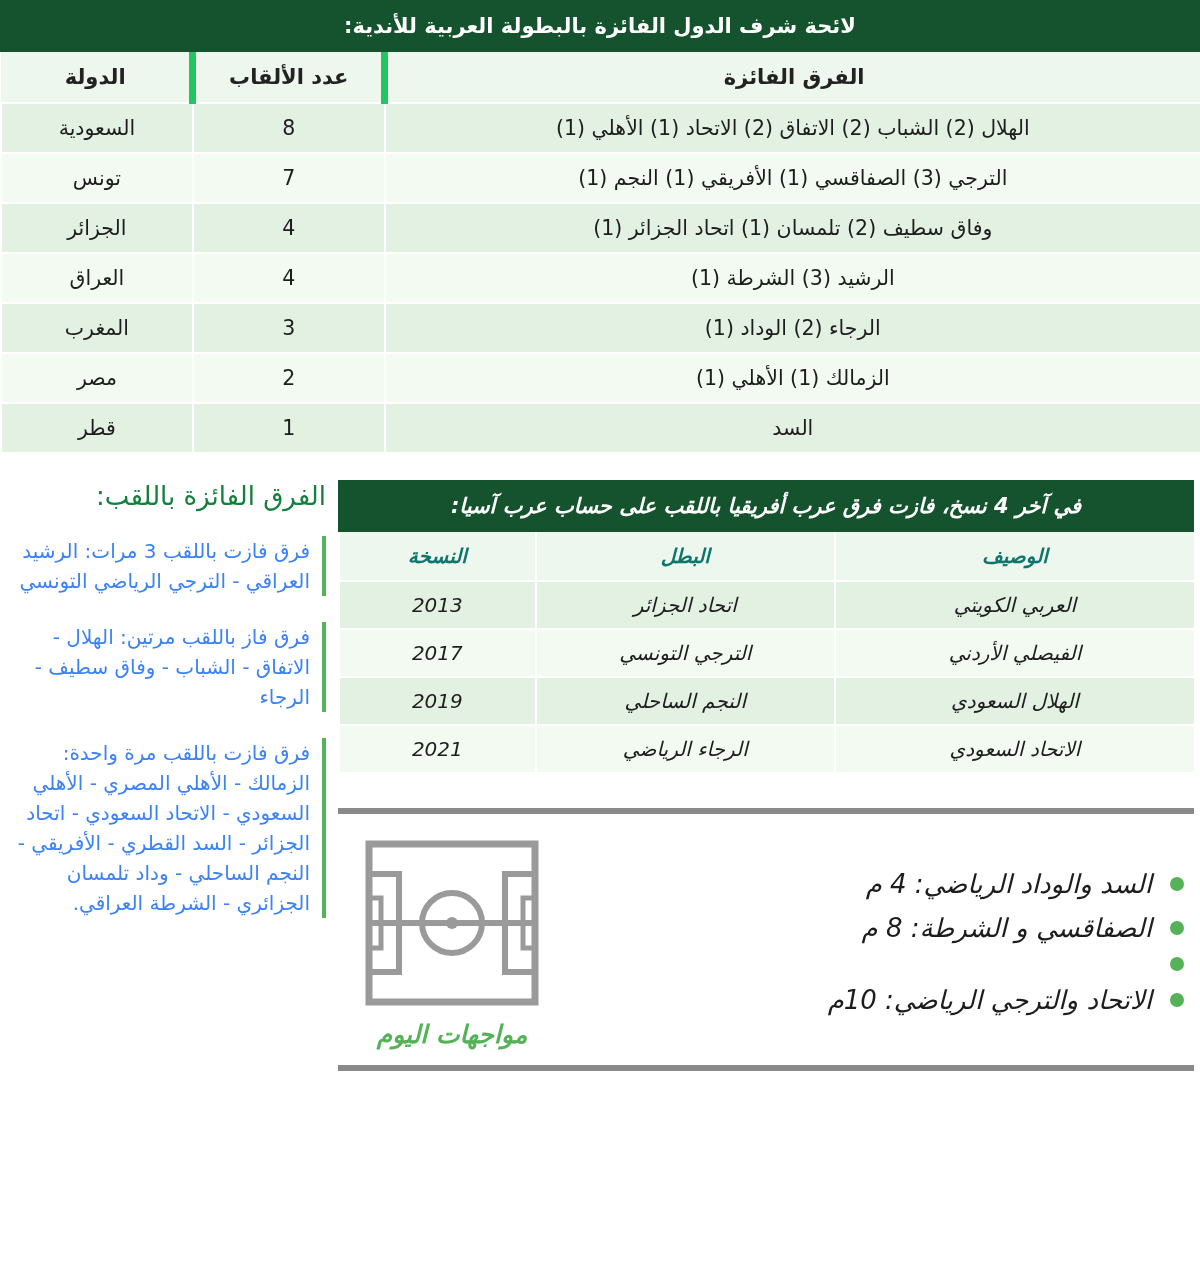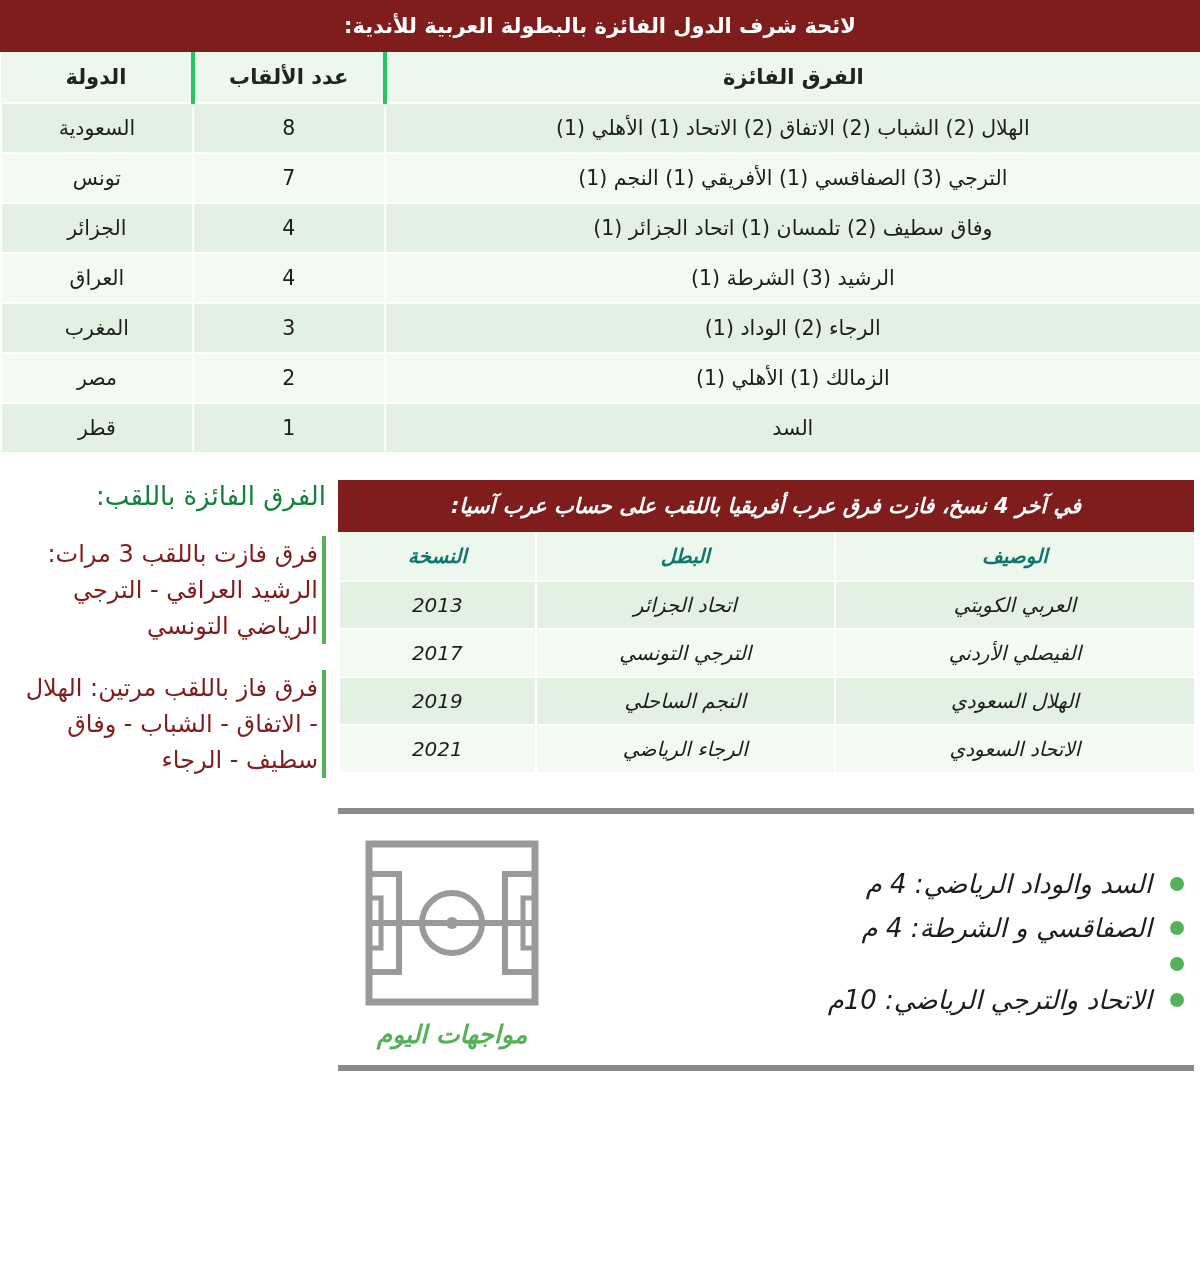--- a/index.html
+++ b/index.html
@@ -12,21 +12,21 @@
     width: 1200px;
     height: 1261px;
     position: relative;
     background: #ffffff;
     overflow: hidden;
   }
 
   
   .main-table-wrap { width: 1200px; }
   .bar-title {
-    background: #7f1d1d;
+    background: #14532d;
     color: #ffffff;
     text-align: center;
     font-size: 21px;
     font-weight: bold;
     padding: 14px 10px;
     letter-spacing: 0;
   }
   table.tbl {
     width: 100%;
     border-collapse: collapse;
@@ -43,21 +43,21 @@
     margin-top: 8px;
   }
   table.tbl td {
     font-size: 20.5px;
     color: #1d1d1d;
     padding: 12px 12px;
     text-align: center;
     border-bottom: 2px solid #ffffff;
     border-left: 2px solid #ffffff;
   }
-  table.tbl th:not(:last-child) { border-left: 4px solid #22c55e; }
+  table.tbl th:not(:last-child) { border-left: 7px solid #22c55e; }
   table.tbl tbody tr:nth-child(odd) td { background: #e3f1e2; }
   table.tbl tbody tr:nth-child(even) td { background: #f3faf2; }
 
   .col-teams { width: 68%; }
   .col-count { width: 16%; }
   .col-country { width: 16%; }
 
   
   .lower {
     display: flex;
@@ -80,25 +80,25 @@
   .winners-title {
     color: #15803d;
     font-size: 26px;
     font-weight: normal;
     text-align: right;
     line-height: 1.25;
     margin: 0 0 23px 0;
   }
   .winner-block {
     border-right: 4px solid #56b258;
-    padding-right: 4px;
+    padding-right: 12px;
     margin-bottom: 26px;
-    font-size: 24px;
+    font-size: 20px;
     line-height: 1.5;
-    color: #7f1d1d;
+    color: #3b82f6;
     text-align: right;
   }
 
   
   table.tbl2 { width: 100%; border-collapse: collapse; table-layout: fixed; }
   table.tbl2 th {
     font-size: 20px; font-weight: bold; color: #0f766e;
     background: #eef7ee; padding: 12px 8px; text-align: center;
     border-bottom: 2px solid #ffffff; border-left: 2px solid #ffffff;
   }
@@ -250,21 +250,21 @@
       </table>
 
       <div class="fixtures">
         <div class="fixtures-list">
           <div class="fixture-row">
             <span class="bullet"></span>
             <span class="fixture-text">السد  والوداد الرياضي: 4 م</span>
           </div>
           <div class="fixture-row">
             <span class="bullet"></span>
-            <span class="fixture-text">الصفاقسي و الشرطة: 4 م</span>
+            <span class="fixture-text">الصفاقسي و الشرطة: 8 م</span>
           </div>
           <div class="fixture-row">
             <span class="bullet"></span>
           </div>
           <div class="fixture-row">
             <span class="bullet"></span>
             <span class="fixture-text">الاتحاد والترجي الرياضي: 10م</span>
           </div>
         </div>
 
@@ -282,16 +282,17 @@
           <div class="pitch-label">مواجهات اليوم</div>
         </div>
       </div>
 
     </div>
 
     <div class="right-col">
       <div class="winners-title">الفرق الفائزة باللقب:</div>
       <div class="winner-block">فرق فازت باللقب 3 مرات: الرشيد العراقي - الترجي الرياضي التونسي</div>
       <div class="winner-block">فرق فاز باللقب مرتين: الهلال - الاتفاق - الشباب - وفاق سطيف - الرجاء</div>
+      <div class="winner-block">فرق فازت باللقب مرة واحدة: الزمالك - الأهلي المصري - الأهلي السعودي - الاتحاد السعودي - اتحاد الجزائر - السد القطري - الأفريقي - النجم الساحلي - وداد تلمسان الجزائري - الشرطة العراقي.</div>
     </div>
 
   </div>
 </div>
 
 </body></html>

